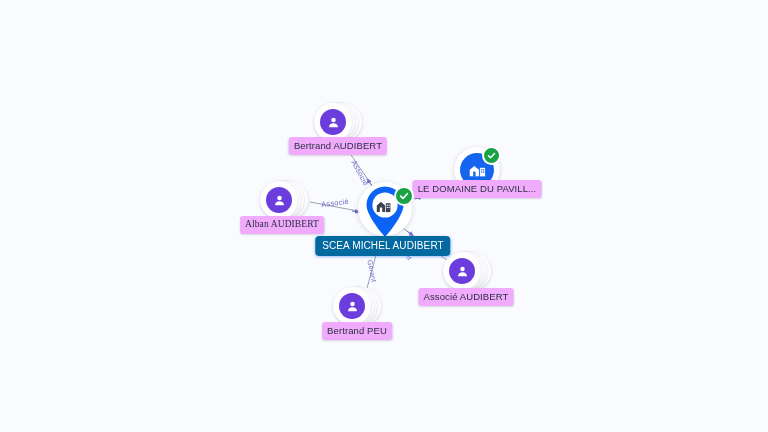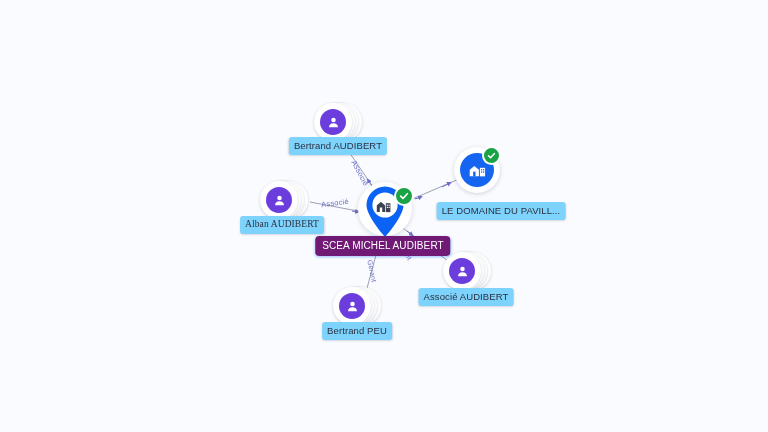--- a/index.html
+++ b/index.html
@@ -130,28 +130,28 @@
   .pin-shape svg { display: block; }
 
   
   .node-label {
     position: absolute;
     transform: translate(-50%, 0);
     white-space: nowrap;
     font-size: 9.5px;
     line-height: 13px;
     color: #2b3040;
-    background: #7dd3fc;
+    background: #f0abfc;
     padding: 2px 5px 3px 5px;
     border-radius: 3px;
     box-shadow: 0 1px 2px rgba(40,50,90,0.18);
     letter-spacing: 0.1px;
   }
   .node-label.primary {
-    background: #701a75;
+    background: #0369a1;
     color: #ffffff;
     font-size: 10px;
     padding: 3px 7px 4px 7px;
     border-radius: 4px;
     box-shadow: 0 1px 3px rgba(11,99,246,0.40);
   }
 
   
   .edge-label {
     position: absolute;
@@ -291,21 +291,21 @@
           <rect x="6.5" y="13.4" width="3" height="6" fill="#1565f0"></rect>
         </svg>
       </div>
       <div class="check-badge" style="right:-1px; top:-1px;">
         <svg width="9" height="9" viewBox="0 0 24 24" fill="none" stroke="#ffffff" stroke-width="4" stroke-linecap="round" stroke-linejoin="round">
           <polyline points="4,12.5 9.5,18 20,6.5"></polyline>
         </svg>
       </div>
     </div>
   </div>
-  <div class="node-label" style="left:477px; top:202px;margin-left:24px;">LE DOMAINE DU PAVILL...</div>
+  <div class="node-label" style="left:477px; top:180px;">LE DOMAINE DU PAVILL...</div>
 
   <div class="node" style="left:385px; top:213px; z-index:5;">
     <div class="pin-wrap">
       <div class="pin-halo"></div>
       <div class="pin-shape">
         <svg width="40" height="54" viewBox="0 0 40 54">
           <path d="M20 1.5 C9.8 1.5 1.5 9.8 1.5 20 C1.5 31.5 20 52 20 52 C20 52 38.5 31.5 38.5 20 C38.5 9.8 30.2 1.5 20 1.5 Z" fill="#0b63f6"></path>
           <circle cx="20" cy="20" r="12.6" fill="#ffffff"></circle>
           <g fill="#3c4251" transform="translate(11.2,12.6) scale(0.74)">
             <path d="M0.8 10.8 L6.4 5.6 L12 10.8 L12 19.6 L0.8 19.6 Z"></path>

